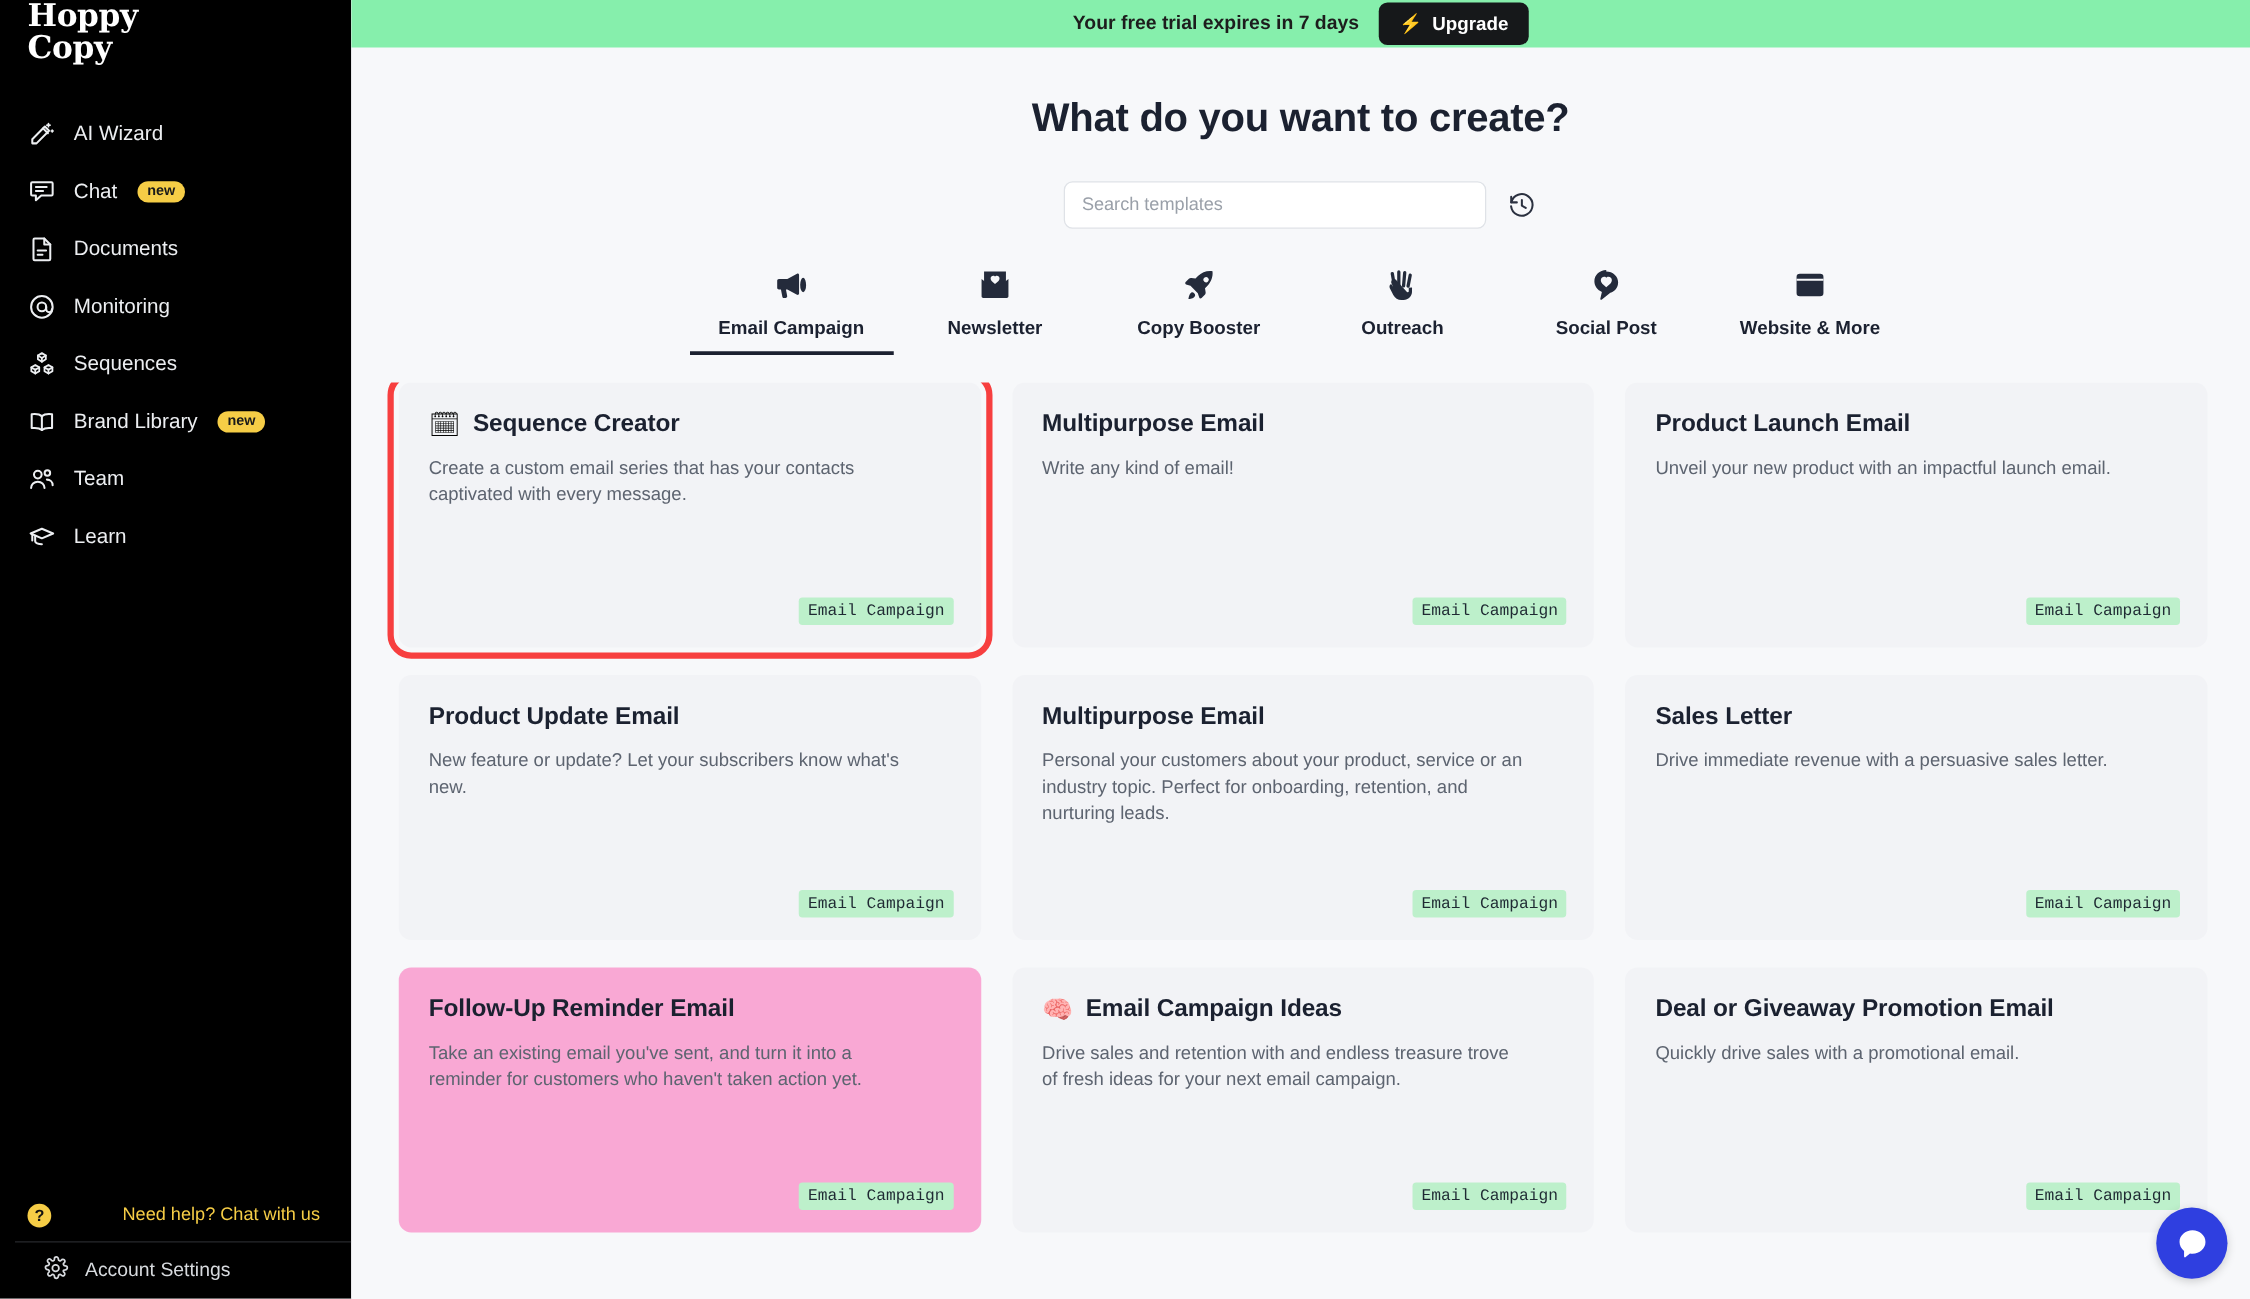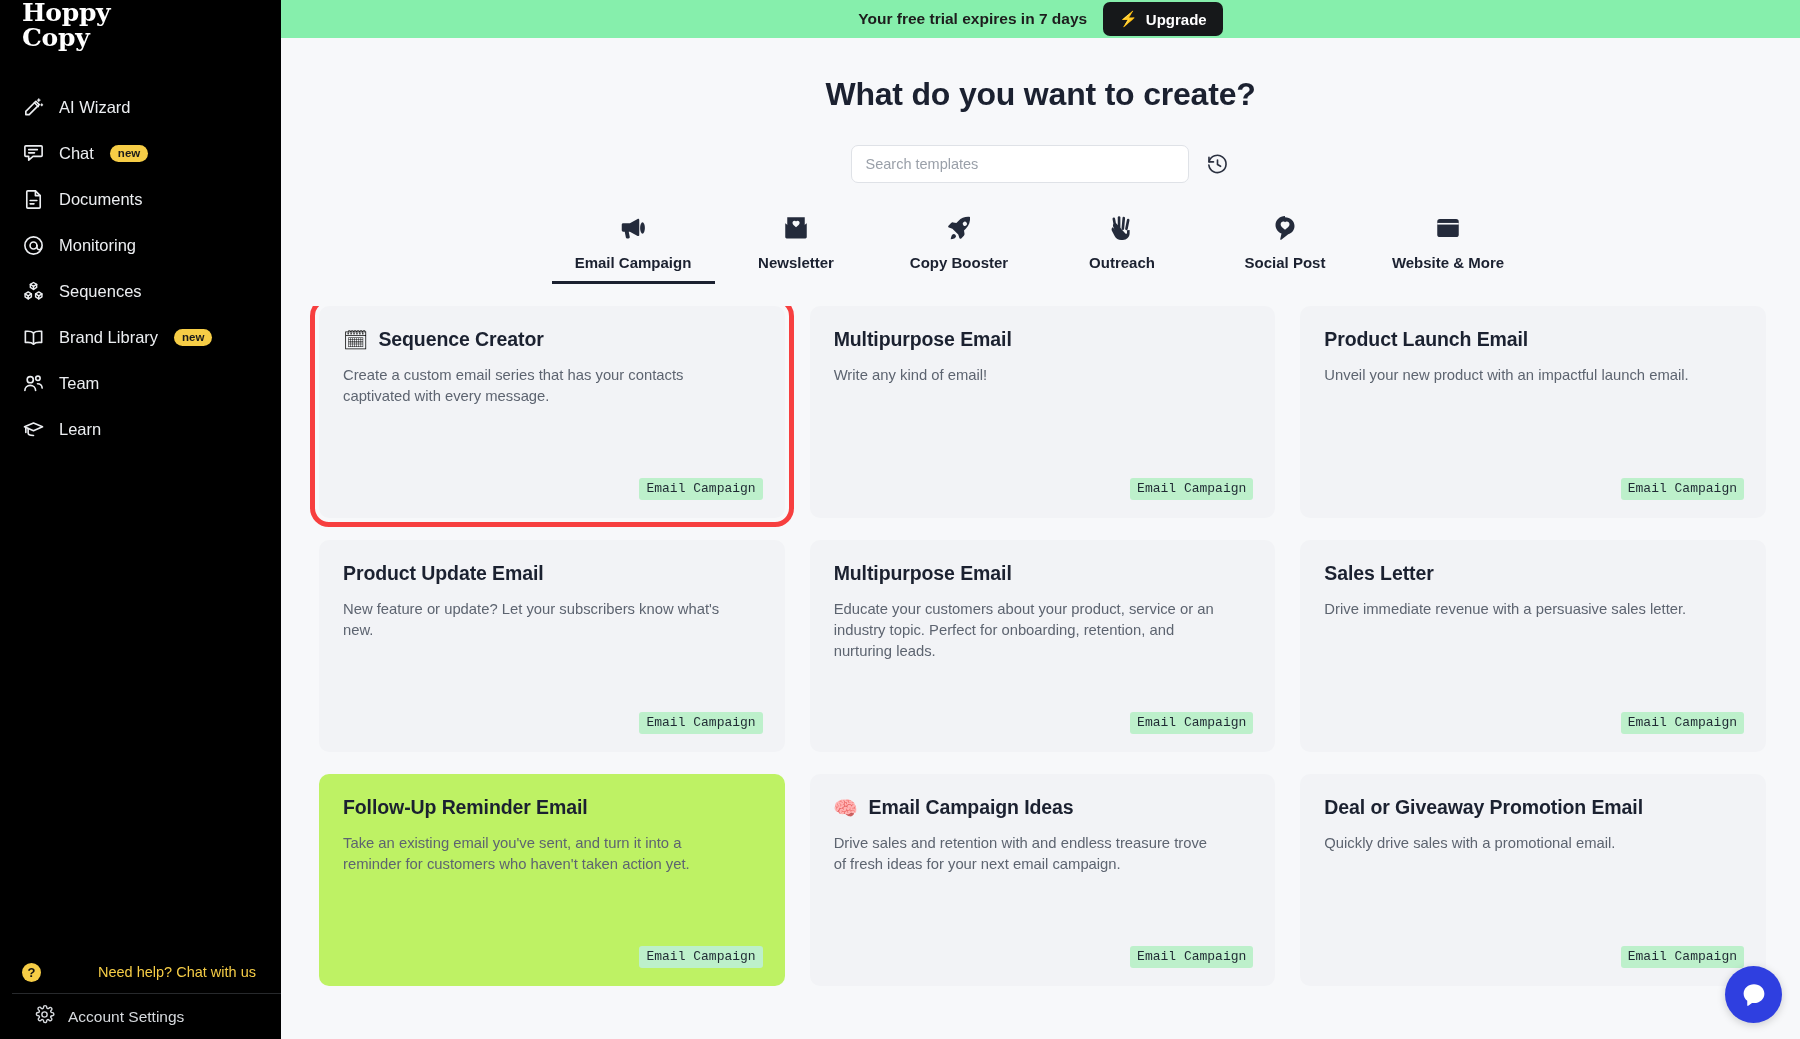--- a/index.html
+++ b/index.html
@@ -167,21 +167,21 @@
     gap: 22px 25px;
   }
   .card {
     background: #f2f3f6;
     border-radius: 10px;
     height: 212px;
     padding: 22px 24px 18px 24px;
     position: relative;
     cursor: pointer;
   }
-  .card.hovered { background: #bef264; }
+  .card.hovered { background: #f9a8d4; }
   .card.selected {
     outline: 5px solid #f73f3f;
     outline-offset: 4px;
     border-radius: 10px;
   }
   .card-head { display: flex; align-items: center; gap: 10px; }
   .card-emoji { font-size: 20px; line-height: 20px; }
   .card-title {
     font-size: 19.5px; font-weight: bold; color: #1b2130;
     letter-spacing: -0.1px;
@@ -469,21 +469,21 @@
             <span class="card-title">Product Update Email</span>
           </div>
           <div class="card-desc">New feature or update? Let your subscribers know what's new.</div>
           <div class="card-tag">Email Campaign</div>
         </div>
 
         <div class="card">
           <div class="card-head">
             <span class="card-title">Multipurpose Email</span>
           </div>
-          <div class="card-desc">Educate your customers about your product, service or an industry topic. Perfect for onboarding, retention, and nurturing leads.</div>
+          <div class="card-desc">Personal your customers about your product, service or an industry topic. Perfect for onboarding, retention, and nurturing leads.</div>
           <div class="card-tag">Email Campaign</div>
         </div>
 
         <div class="card">
           <div class="card-head">
             <span class="card-title">Sales Letter</span>
           </div>
           <div class="card-desc">Drive immediate revenue with a persuasive sales letter.</div>
           <div class="card-tag">Email Campaign</div>
         </div>

